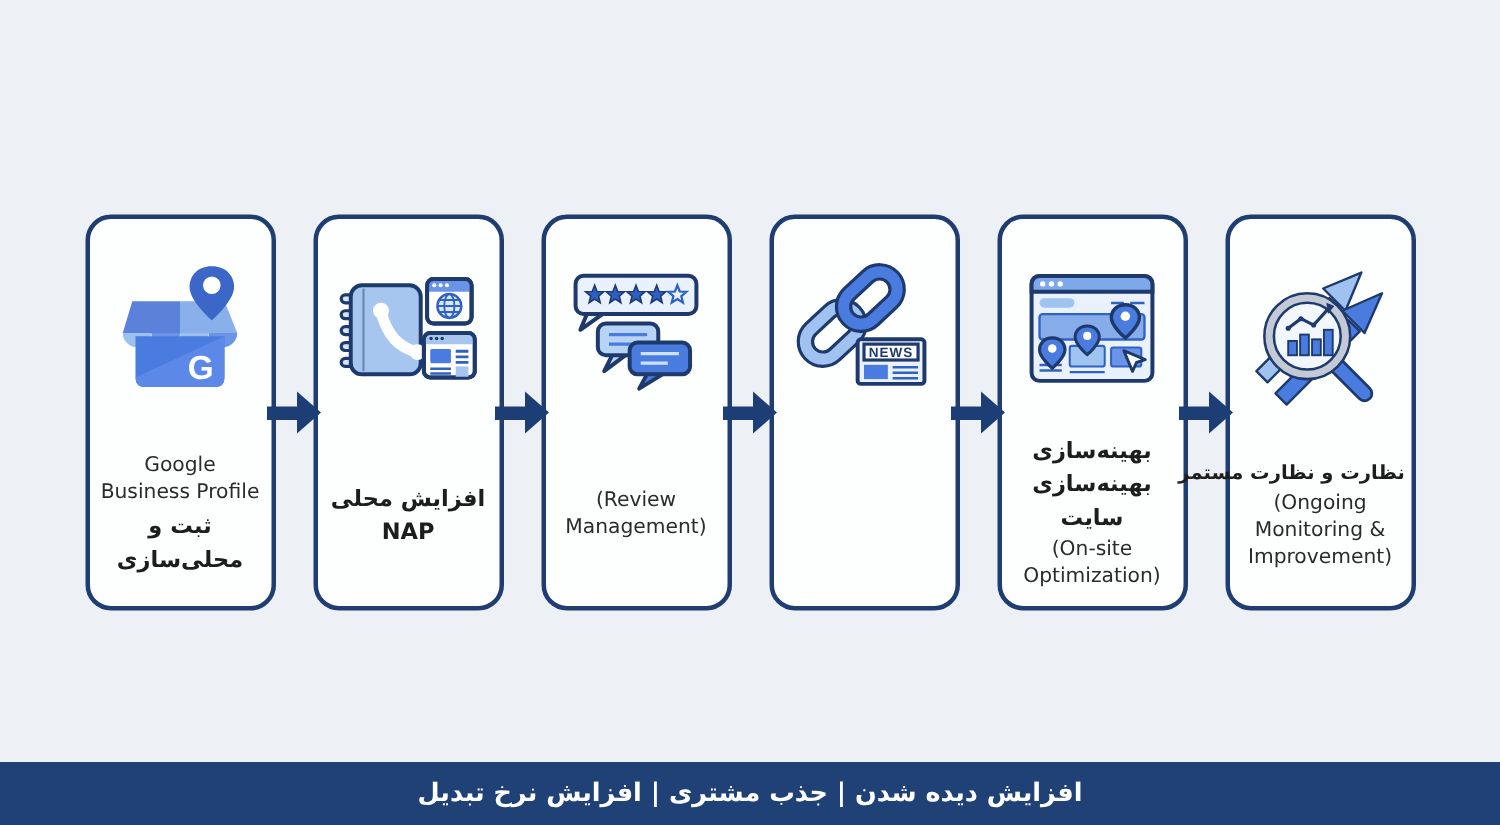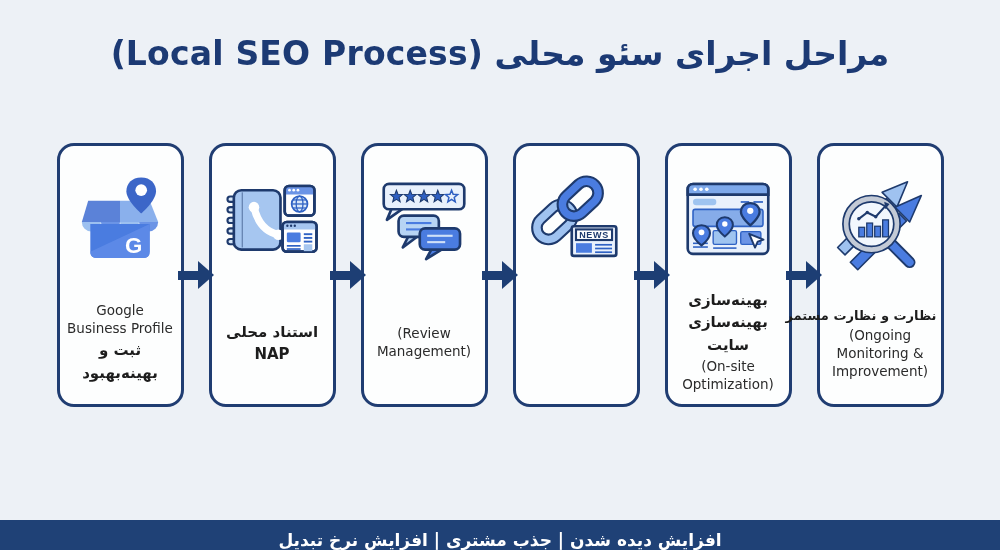--- a/index.html
+++ b/index.html
@@ -20,32 +20,31 @@
   .iconwrap{height:140px;display:flex;align-items:center;justify-content:center;padding-top:6px;}
   .labels{flex:1;display:flex;flex-direction:column;justify-content:center;text-align:center;padding:0 4px 10px;gap:2px;}
   .en{font-size:13.5px;font-weight:normal;color:#2b2b2b;line-height:1.32;white-space:pre-line;}
   .fa{font-size:15px;font-weight:bold;color:#1d1d1d;line-height:1.5;}
   .card-6 .fa{font-size:13px;white-space:nowrap;}
   .arrowbox{width:25px;position:relative;flex:none;z-index:3;}
   .arrowg{position:absolute;top:50%;left:50%;transform:translate(-50%,-50%);display:flex;align-items:center;}
   .shaft{width:20px;height:9px;background:#1d3e74;}
   .head{width:0;height:0;border-left:16px solid #1d3e74;border-top:14px solid transparent;border-bottom:14px solid transparent;}
   .footer{
-    position:absolute;left:0;bottom:0;width:100%;height:30px;background:#1f4176;
-    display:flex;align-items:flex-end;justify-content:center;
+    position:absolute;left:0;bottom:0;width:100%;height:42px;background:#1f4176;
+    display:flex;align-items:center;justify-content:center;
   }
   .footer-text{color:#ffffff;font-size:17px;font-weight:bold;letter-spacing:0.2px;}
   svg{display:block;}
 </style>
 </head>
 <body>
 
 <div class="canvas">
 
-  <h1 class="title" dir="rtl">مراحل اجرای سئو محلی (Local SEO Process)</h1>
 
   <div class="row">
 
     <div class="card card-1">
       <div class="iconwrap">
         <svg width="106" height="106" viewBox="0 0 100 100">
           <path d="M20 30 L50 30 L50 50 L14 50 Z" fill="#5b82d8"></path>
           <path d="M50 30 L78 30 L86 50 L50 50 Z" fill="#8ab0ec"></path>
           <path d="M14 50 a9 9 0 0 0 18 0 Z" fill="#9cc0f0"></path>
           <path d="M32 50 a9 9 0 0 0 18 0 Z" fill="#6b94e6"></path>
@@ -54,21 +53,21 @@
           <path d="M70 8 C61 8 56 14 56 21 C56 30 70 42 70 42 C70 42 84 30 84 21 C84 14 79 8 70 8 Z" fill="#3c66c8"></path>
           <circle cx="70" cy="20" r="5.5" fill="#ffffff"></circle>
           <path d="M22 52 L78 52 L78 78 Q78 84 72 84 L28 84 Q22 84 22 78 Z" fill="#4a7ce0"></path>
           <path d="M22 78 L78 52 L78 78 Q78 84 72 84 L28 84 Q22 84 22 78 Z" fill="#5f8ce8" opacity="0.85"></path>
           <text x="63" y="79" font-size="21" font-weight="bold" fill="#ffffff" text-anchor="middle" font-family="Liberation Sans, sans-serif">G</text>
         </svg>
       </div>
       <div class="labels">
         <div class="en">Google
 Business Profile</div>
-        <div class="fa" dir="rtl">ثبت و بهینه‌بهبود</div>
+        <div class="fa" dir="rtl">ثبت و محلی‌سازی</div>
       </div>
     </div>
 
     <div class="arrowbox">
       <div class="arrowg">
           <div class="shaft"></div>
           <div class="head"></div>
         </div>
     </div>
 
@@ -107,21 +106,21 @@
           <rect x="64" y="60" width="13" height="9" rx="1" fill="#4a7ce0"></rect>
           <line x1="80" y1="61.5" x2="88" y2="61.5" stroke="#2f62c4" stroke-width="1.8"></line>
           <line x1="80" y1="65" x2="88" y2="65" stroke="#2f62c4" stroke-width="1.8"></line>
           <line x1="80" y1="68.5" x2="88" y2="68.5" stroke="#2f62c4" stroke-width="1.8"></line>
           <line x1="64" y1="72.5" x2="77" y2="72.5" stroke="#2f62c4" stroke-width="1.6"></line>
           <line x1="64" y1="75.5" x2="77" y2="75.5" stroke="#2f62c4" stroke-width="1.6"></line>
           <rect x="80" y="71" width="8" height="6.5" fill="#a6c6f0"></rect>
         </svg>
       </div>
       <div class="labels">
-        <div class="fa" dir="rtl">استناد محلی NAP</div>
+        <div class="fa" dir="rtl">افزایش محلی NAP</div>
       </div>
     </div>
 
     <div class="arrowbox">
       <div class="arrowg">
           <div class="shaft"></div>
           <div class="head"></div>
         </div>
     </div>
 

